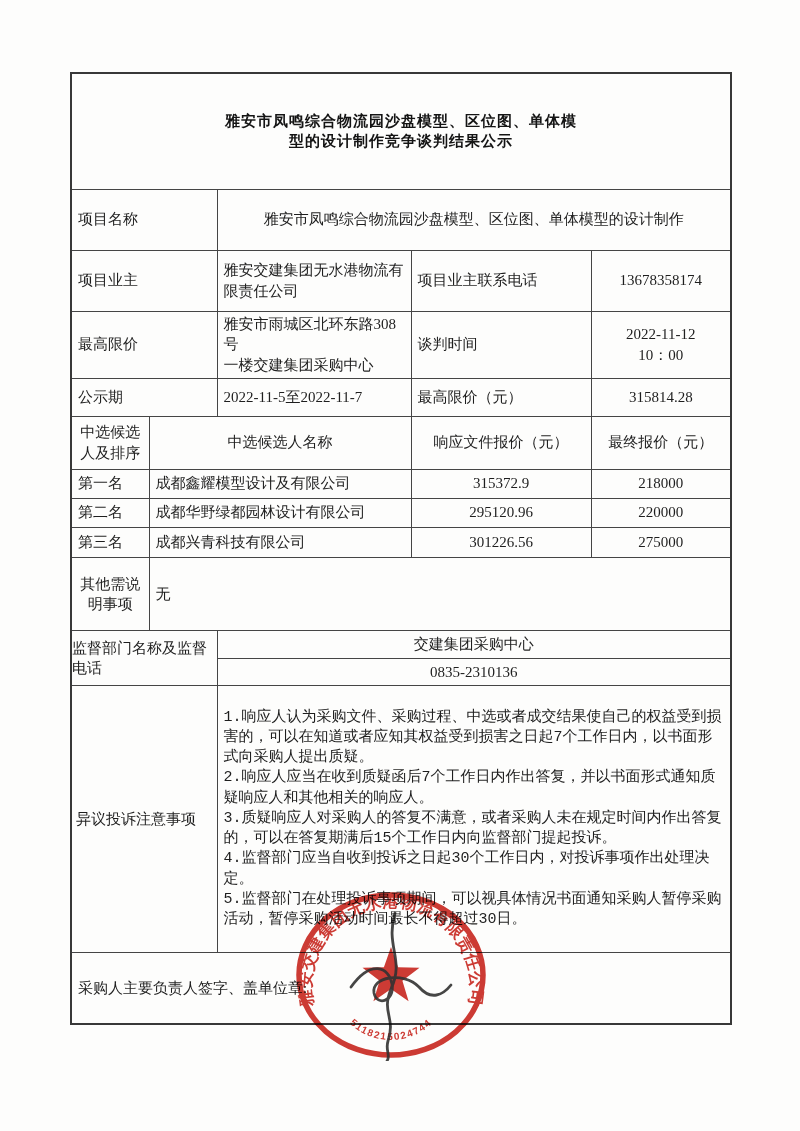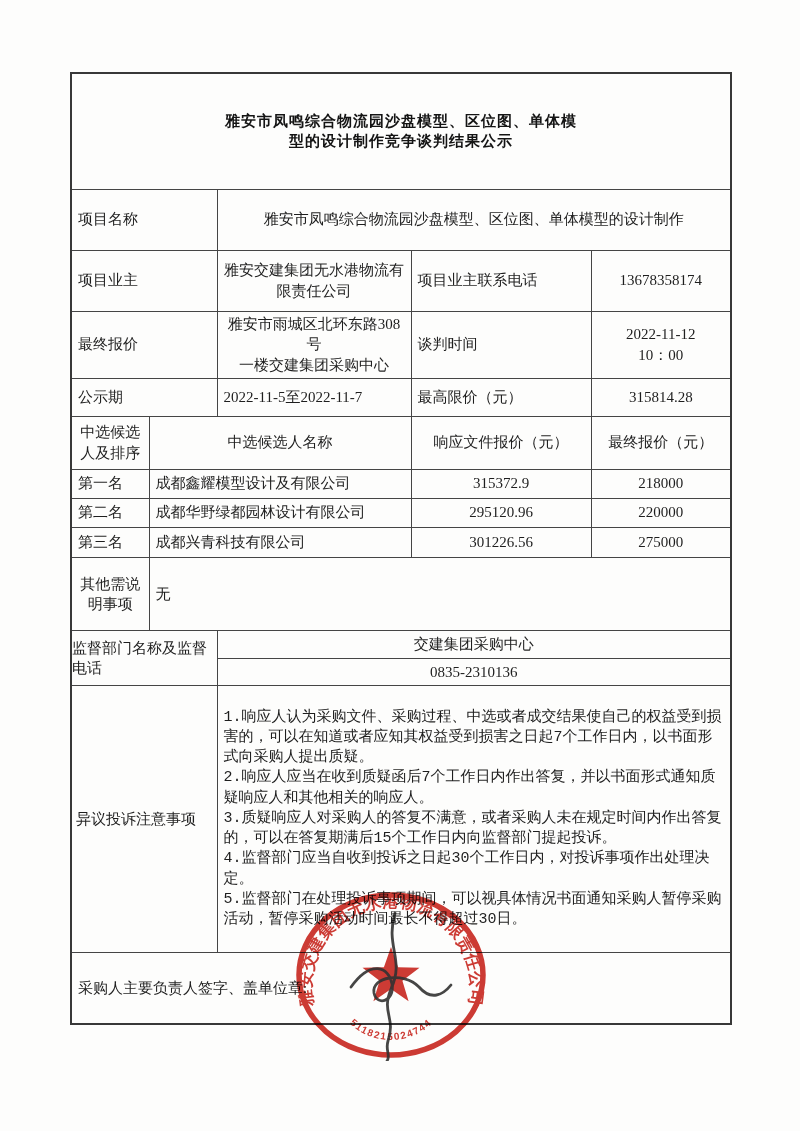--- a/index.html
+++ b/index.html
@@ -20,21 +20,21 @@
     padding:2px 6px; vertical-align:middle;
     word-break:break-all; overflow:hidden;
   }
   td.title-cell {
     font-family:"Liberation Sans", sans-serif;
     font-weight:bold; font-size:28px; line-height:1.5;
     text-align:center; letter-spacing:1px;
     white-space:pre-line; color:#141414;
   }
   .c { text-align:center; }
-  .pre { white-space:pre-line;text-align:center; }
+  .pre { white-space:pre-line; }
   .notice {
     font-size:14.5px; line-height:1.52;
     padding:8px 10px; white-space:pre-line;
     vertical-align:middle;
     font-family:Liberation Mono, monospace;
   }
   .seal {
     position:absolute; left:291px; top:889px;
     width:200px; height:172px;
     mix-blend-mode:multiply; opacity:0.9;
@@ -67,21 +67,21 @@
 
     <tr style="height:61px">
       <td colspan="2">项目业主</td>
       <td class="pre">雅安交建集团无水港物流有
 限责任公司</td>
       <td>项目业主联系电话</td>
       <td class="c">13678358174</td>
     </tr>
 
     <tr style="height:67px">
-      <td colspan="2">最终报价</td>
+      <td colspan="2">最高限价</td>
       <td class="pre">雅安市雨城区北环东路308号
 一楼交建集团采购中心</td>
       <td>谈判时间</td>
       <td class="c pre">2022-11-12
 10：00</td>
     </tr>
 
     <tr style="height:38px">
       <td colspan="2">公示期</td>
       <td>2022-11-5至2022-11-7</td>

